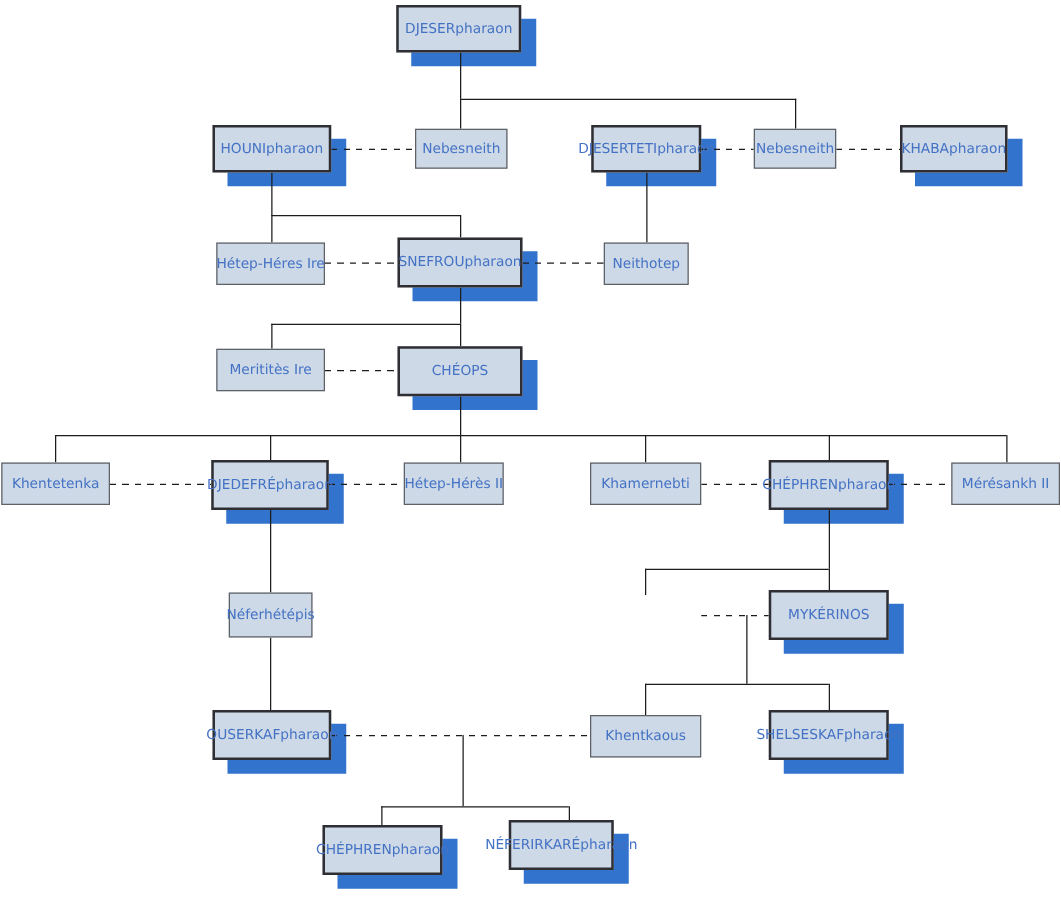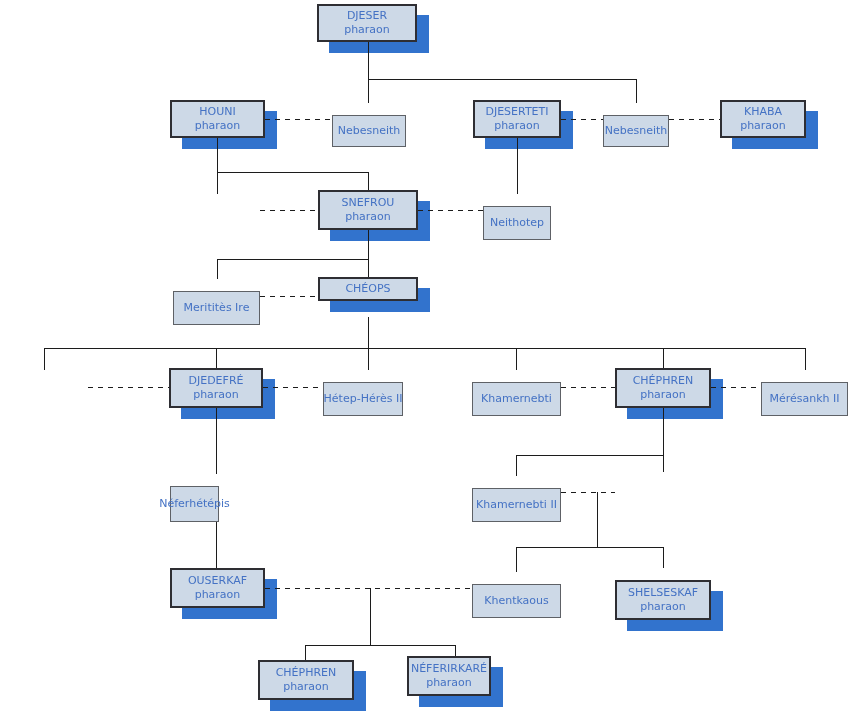--- a/index.html
+++ b/index.html
@@ -16,28 +16,28 @@
     left:12px;top:11px;
     width:100%;height:100%;
     background:var(--shadow,#3273cd);
     z-index:1;
   }
   .node .box{
     position:absolute;
     left:0;top:0;
     width:100%;height:100%;
     background:var(--fill,#cdd9e7);
-    display:flex;flex-direction:column;
+    display:flex;flex-direction:row;
     justify-content:center;align-items:center;
     z-index:3;
     box-sizing:border-box;
     text-align:center;
   }
   .box.pharaoh{border:2px solid #2e2e33;}
-  .box.plain{border:1.5px solid #5e6166;margin-top:12px;}
+  .box.plain{border:1.5px solid #5e6166;}
   .nm,.rl{
     color:var(--textblue,#4472c4);
     font-size:11px;
     line-height:14px;
     white-space:nowrap;
   }
   .ln{position:absolute;background:var(--line,#1c1c1c);z-index:2;}
   .ln.v{width:1px;}
   .ln.h{height:1px;}
   .dash{
@@ -143,20 +143,25 @@
   </div>
 
   <div class="node" style="left:720px;top:100px;width:86px;height:38px">
     <div class="shadow"></div>
     <div class="box pharaoh">
       <span class="nm">KHABA</span>
       <span class="rl">pharaon</span>
     </div>
   </div>
 
+  <div class="node" style="left:173px;top:194px;width:87px;height:34px">
+    <div class="box plain">
+      <span class="nm">Hétep-Héres Ire</span>
+    </div>
+  </div>
 
   <div class="node" style="left:318px;top:190px;width:100px;height:40px">
     <div class="shadow"></div>
     <div class="box pharaoh">
       <span class="nm">SNEFROU</span>
       <span class="rl">pharaon</span>
     </div>
   </div>
 
   <div class="node" style="left:483px;top:194px;width:68px;height:34px">
@@ -164,27 +169,32 @@
       <span class="nm">Neithotep</span>
     </div>
   </div>
 
   <div class="node" style="left:173px;top:279px;width:87px;height:34px">
     <div class="box plain">
       <span class="nm">Merititès Ire</span>
     </div>
   </div>
 
-  <div class="node" style="left:318px;top:277px;width:100px;height:24px">
+  <div class="node" style="left:318px;top:277px;width:100px;height:40px">
     <div class="shadow"></div>
     <div class="box pharaoh">
       <span class="nm">CHÉOPS</span>
     </div>
   </div>
 
+  <div class="node" style="left:1px;top:370px;width:87px;height:34px">
+    <div class="box plain">
+      <span class="nm">Khentetenka</span>
+    </div>
+  </div>
 
   <div class="node" style="left:169px;top:368px;width:94px;height:40px">
     <div class="shadow"></div>
     <div class="box pharaoh">
       <span class="nm">DJEDEFRÉ</span>
       <span class="rl">pharaon</span>
     </div>
   </div>
 
   <div class="node" style="left:323px;top:370px;width:80px;height:34px">
@@ -206,48 +216,49 @@
       <span class="rl">pharaon</span>
     </div>
   </div>
 
   <div class="node" style="left:761px;top:370px;width:87px;height:34px">
     <div class="box plain">
       <span class="nm">Mérésankh II</span>
     </div>
   </div>
 
-  <div class="node" style="left:170px;top:474px;width:49px;height:36px">
+  <div class="node" style="left:183px;top:474px;width:67px;height:36px">
     <div class="box plain">
       <span class="nm">Néferhétépis</span>
     </div>
   </div>
 
-  <div class="node" style="left:472px;top:476px;width:89px;height:34px">
-    <div class="box plain">
-      <span class="nm">Khamernebti II</span>
-    </div>
-  </div>
-
+
+  <div class="node" style="left:615px;top:472px;width:96px;height:40px">
+    <div class="shadow"></div>
+    <div class="box pharaoh">
+      <span class="nm">MYKÉRINOS</span>
+    </div>
+  </div>
 
   <div class="node" style="left:170px;top:568px;width:95px;height:40px">
     <div class="shadow"></div>
     <div class="box pharaoh">
       <span class="nm">OUSERKAF</span>
       <span class="rl">pharaon</span>
     </div>
   </div>
 
   <div class="node" style="left:472px;top:572px;width:89px;height:34px">
     <div class="box plain">
       <span class="nm">Khentkaous</span>
     </div>
   </div>
 
-  <div class="node" style="left:615px;top:580px;width:96px;height:40px">
+  <div class="node" style="left:615px;top:568px;width:96px;height:40px">
     <div class="shadow"></div>
     <div class="box pharaoh">
       <span class="nm">SHELSESKAF</span>
       <span class="rl">pharaon</span>
     </div>
   </div>
 
   <div class="node" style="left:258px;top:660px;width:96px;height:40px">
     <div class="shadow"></div>
     <div class="box pharaoh">

